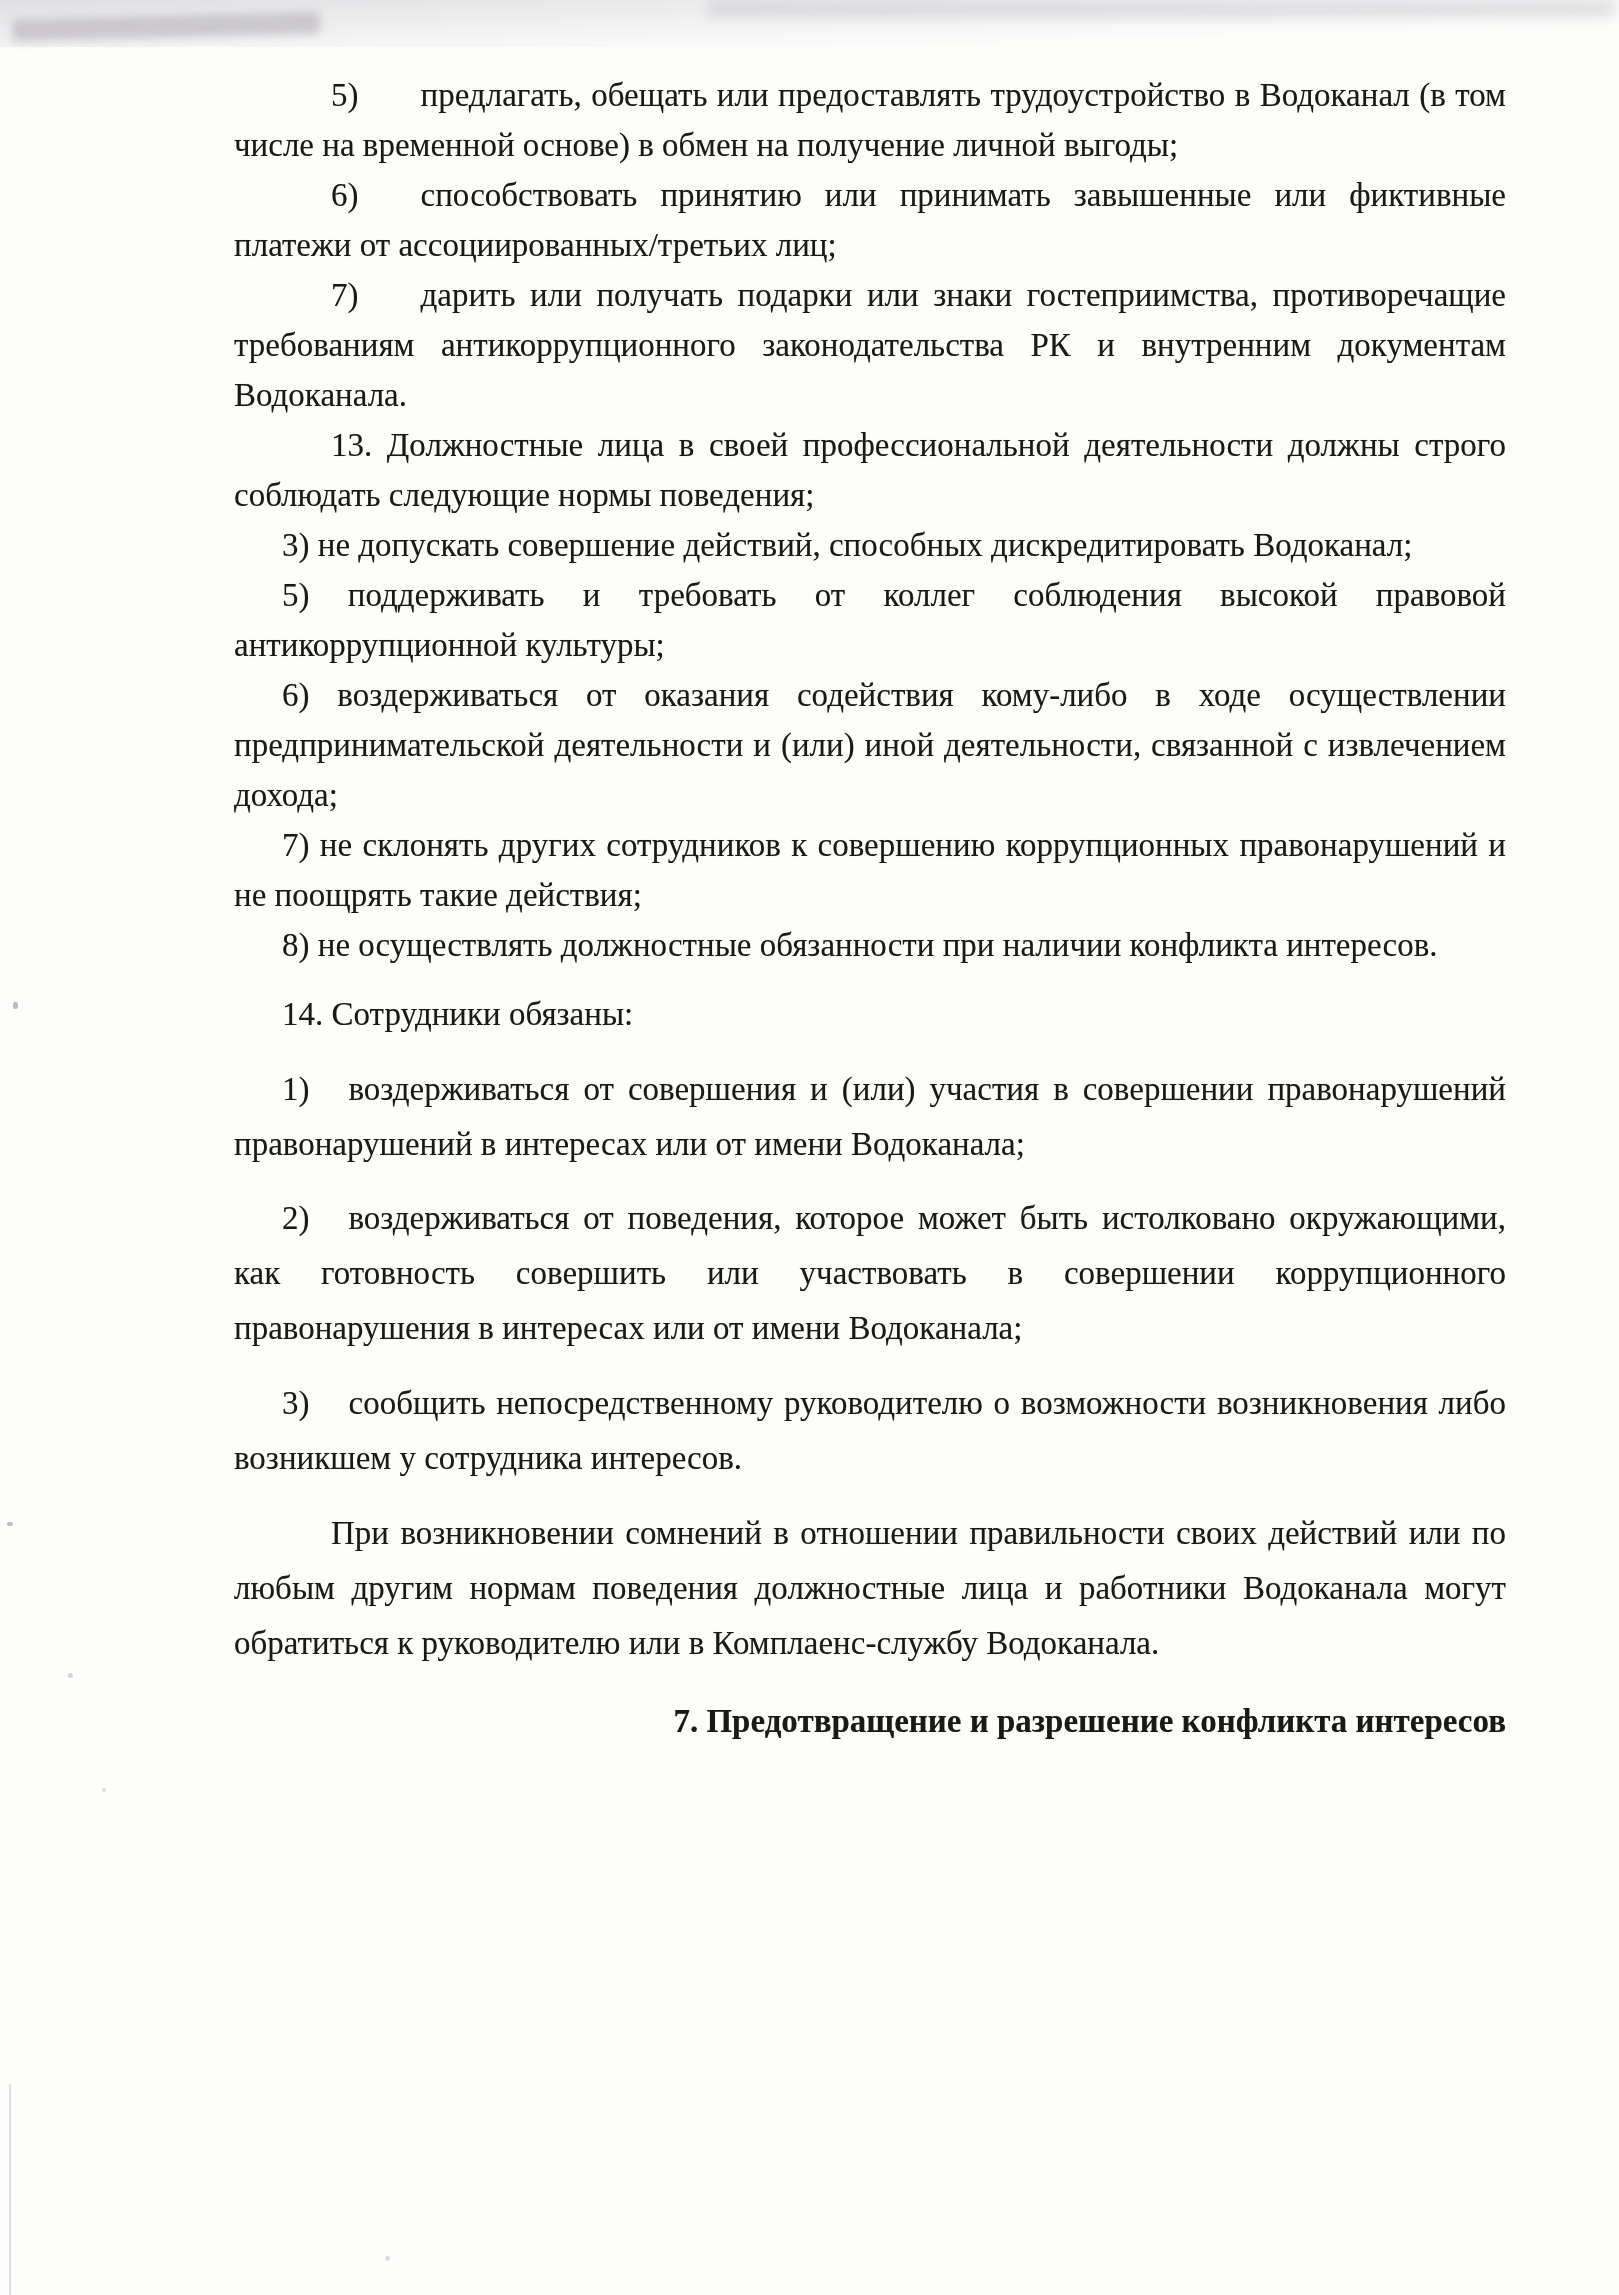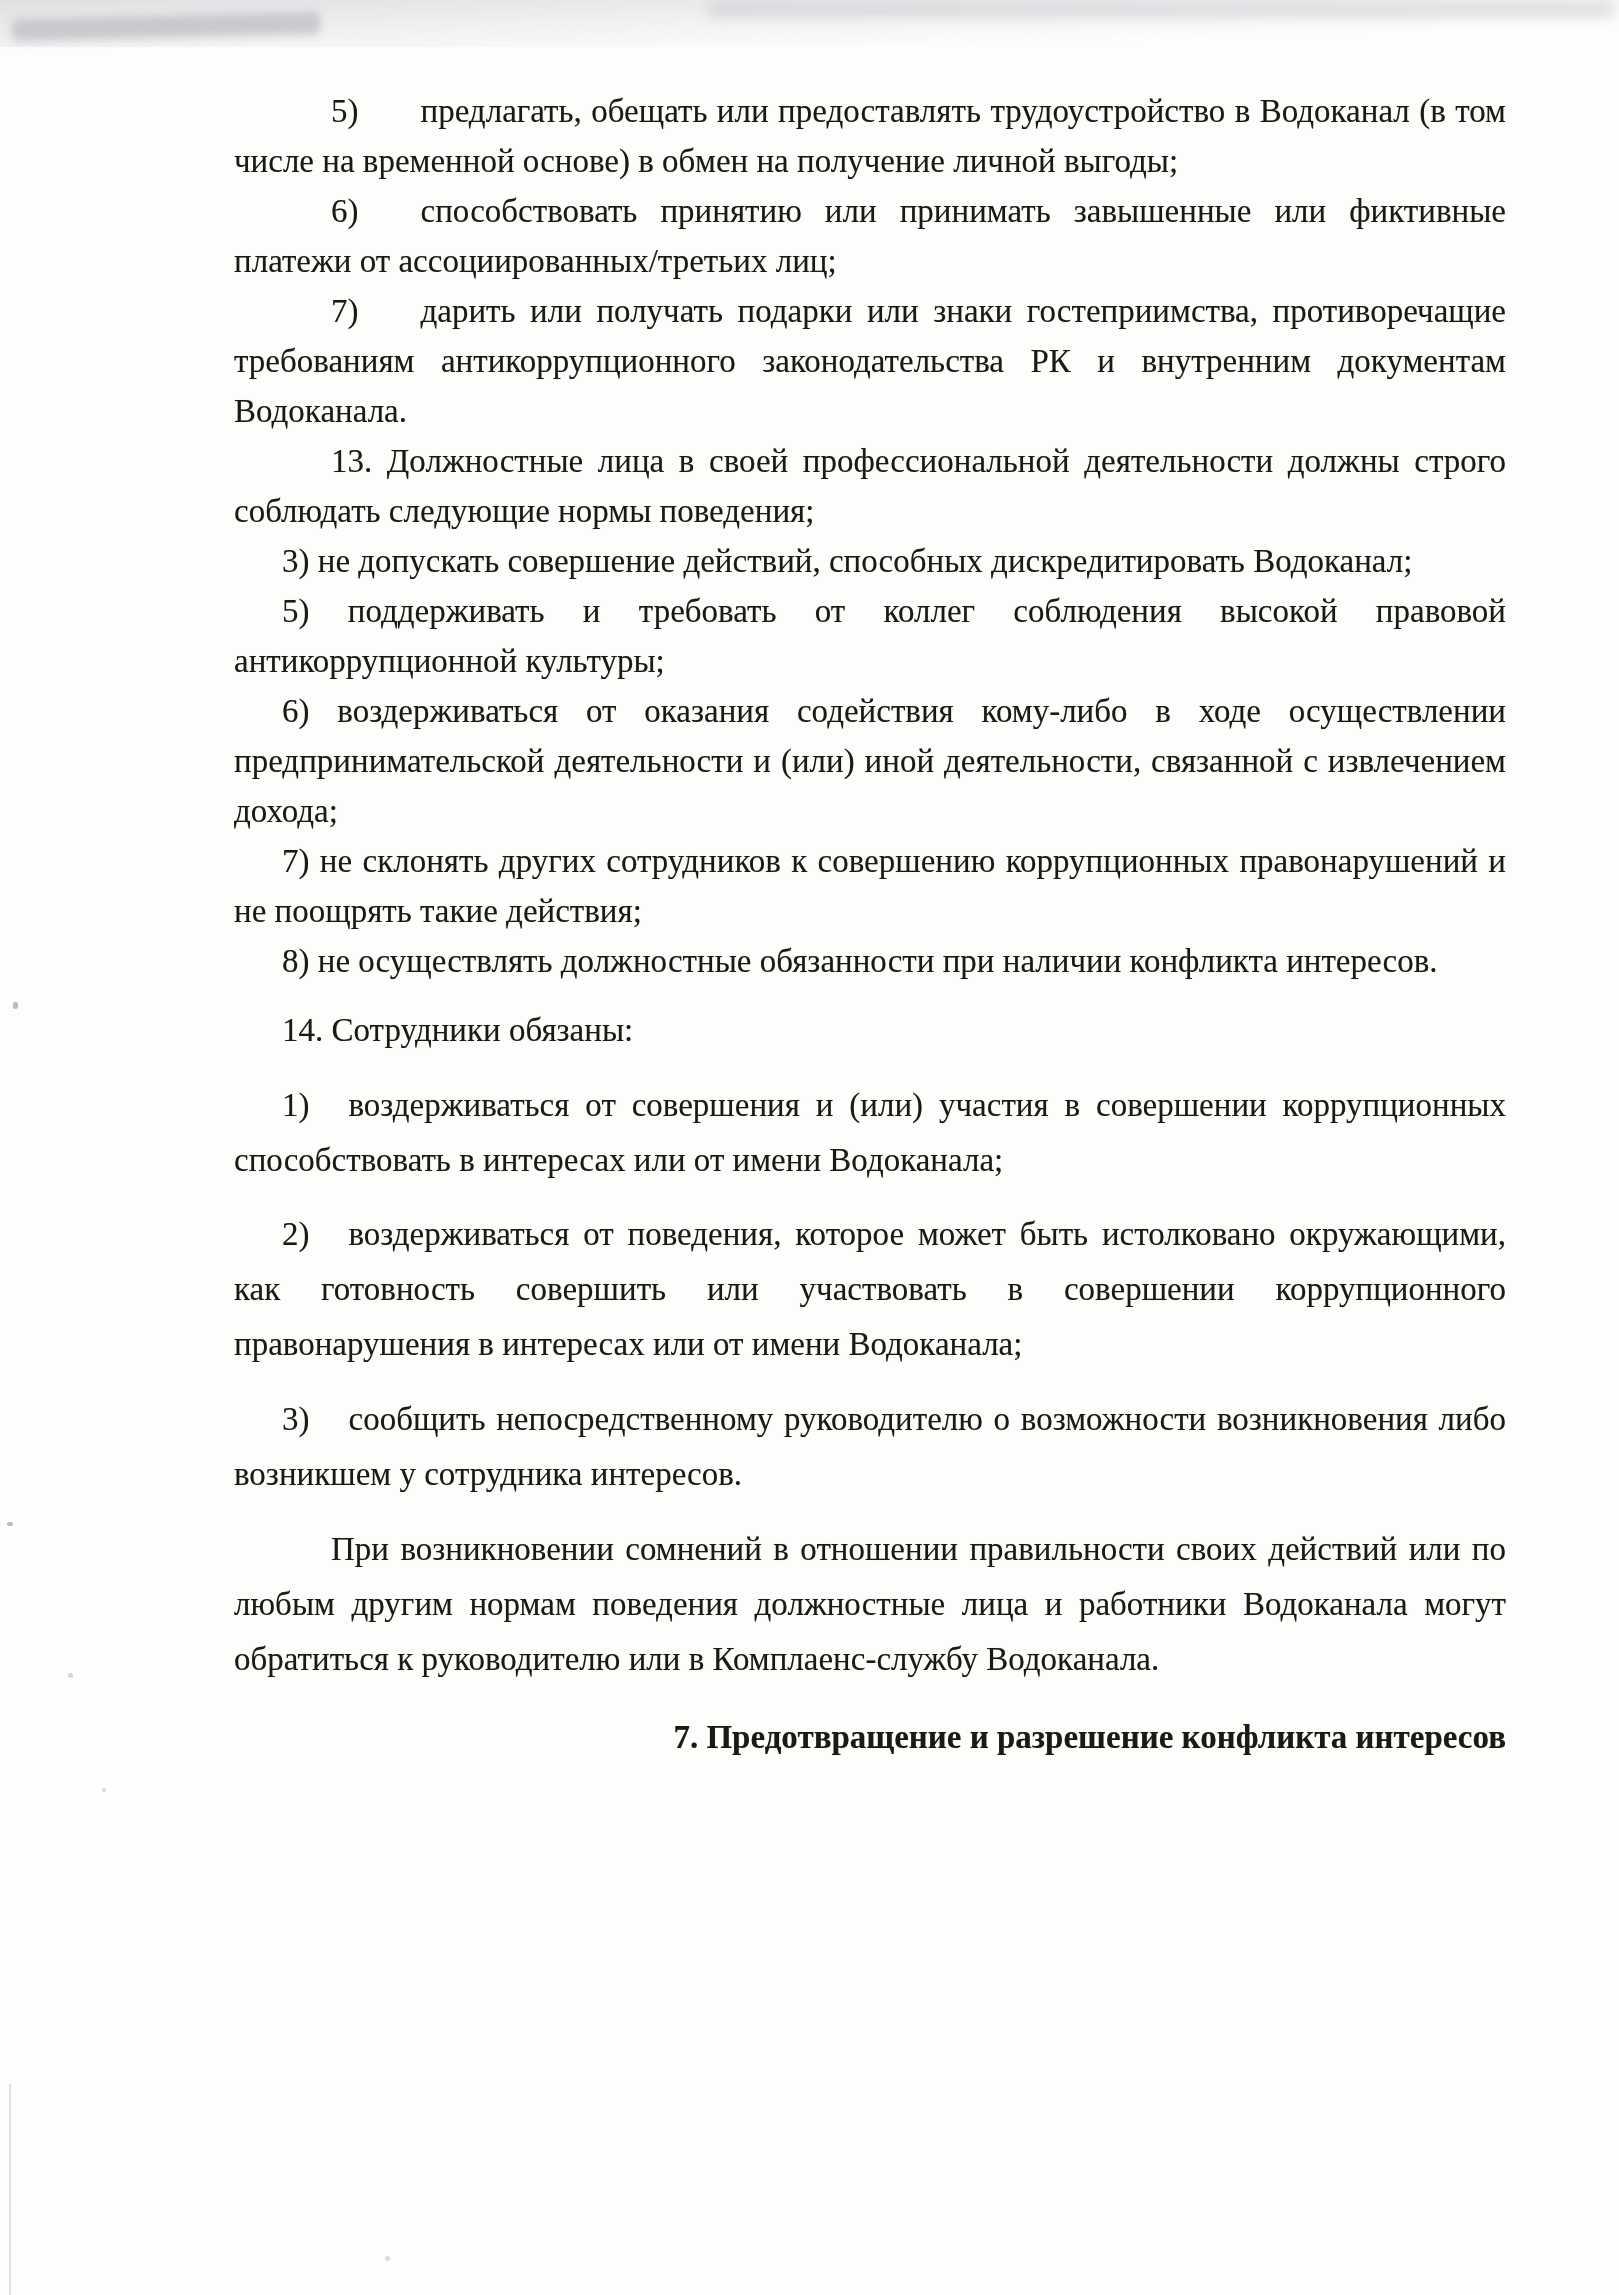--- a/index.html
+++ b/index.html
@@ -46,21 +46,21 @@
   .speck { position: absolute; background: rgba(90,88,98,0.4); border-radius: 50%; pointer-events: none; }
   .speck.s1 { left: 13px;  top: 1002px; width: 4.6px;  height: 6.6px; }
   .speck.s2 { left: 6.6px;  top: 1522px; width: 6.6px; height: 3.9px;  }
   .speck.s3 { left: 68px; top: 1673px; width: 5.2px;  height: 5.2px; opacity: .6; }
   .speck.s4 { left: 102px; top: 1788px; width: 3.9px;  height: 3.9px; opacity: .5; }
   .speck.s5 { left: 385px; top: 2256px; width: 5.2px;  height: 4.6px; opacity: .5; }
 
   
   .doc {
     position: absolute;
-    left: 234px; top: 16px;
+    left: 234px; top: 0;
     width: 1272px;
     padding-top: 70px;
     font-size: 33px;
     line-height: 50px;
     color: #1b1916;
     text-align: justify;
     text-shadow: 0 0 0.7px rgba(25,23,20,0.35);
   }
   .doc p { margin: 0; }
   .ind-deep { text-indent: 97px; }
@@ -96,20 +96,20 @@
       <p class="ind-deep"><span>5)</span><span class="tab tab-a"></span><span>предлагать, обещать или предоставлять трудоустройство в Водоканал (в том числе на временной основе) в обмен на получение личной выгоды;</span></p>
       <p class="ind-deep"><span>6)</span><span class="tab tab-a"></span><span>способствовать принятию или принимать завышенные или фиктивные платежи от ассоциированных/третьих лиц;</span></p>
       <p class="ind-deep"><span>7)</span><span class="tab tab-a"></span><span>дарить или получать подарки или знаки гостеприимства, противоречащие требованиям антикоррупционного законодательства РК и внутренним документам Водоканала.</span></p>
       <p class="ind-deep"><span>13. Должностные лица в своей профессиональной деятельности должны строго соблюдать следующие нормы поведения;</span></p>
       <p class="ind-mid"><span>3) не допускать совершение действий, способных дискредитировать Водоканал;</span></p>
       <p class="ind-mid"><span>5) поддерживать и требовать от коллег соблюдения высокой правовой антикоррупционной культуры;</span></p>
       <p class="ind-mid"><span>6) воздерживаться от оказания содействия кому-либо в ходе осуществлении предпринимательской деятельности и (или) иной деятельности, связанной с извлечением дохода;</span></p>
       <p class="ind-mid"><span>7) не склонять других сотрудников к совершению коррупционных правонарушений и не поощрять такие действия;</span></p>
       <p class="ind-mid"><span>8) не осуществлять должностные обязанности при наличии конфликта интересов.</span></p>
       <p class="b ind-mid sp1"><span>14. Сотрудники обязаны:</span></p>
-      <p class="b ind-mid sp2"><span>1)</span><span class="tab tab-b"></span><span>воздерживаться от совершения и (или) участия в совершении коррупционных способствовать в интересах или от имени Водоканала;</span></p>
+      <p class="b ind-mid sp2"><span>1)</span><span class="tab tab-b"></span><span>воздерживаться от совершения и (или) участия в совершении правонарушений правонарушений в интересах или от имени Водоканала;</span></p>
       <p class="b ind-mid sp2"><span>2)</span><span class="tab tab-b"></span><span>воздерживаться от поведения, которое может быть истолковано окружающими, как готовность совершить или участвовать в совершении коррупционного правонарушения в интересах или от имени Водоканала;</span></p>
       <p class="b ind-mid sp2"><span>3)</span><span class="tab tab-b"></span><span>сообщить непосредственному руководителю о возможности возникновения либо возникшем у сотрудника интересов.</span></p>
       <p class="b ind-deep sp2"><span>При возникновении сомнений в отношении правильности своих действий или по любым другим нормам поведения должностные лица и работники Водоканала могут обратиться к руководителю или в Комплаенс-службу Водоканала.</span></p>
       <p class="b heading sp3"><span>7. Предотвращение и разрешение конфликта интересов</span></p>
     </main>
 </div>
 
 
 </body></html>

